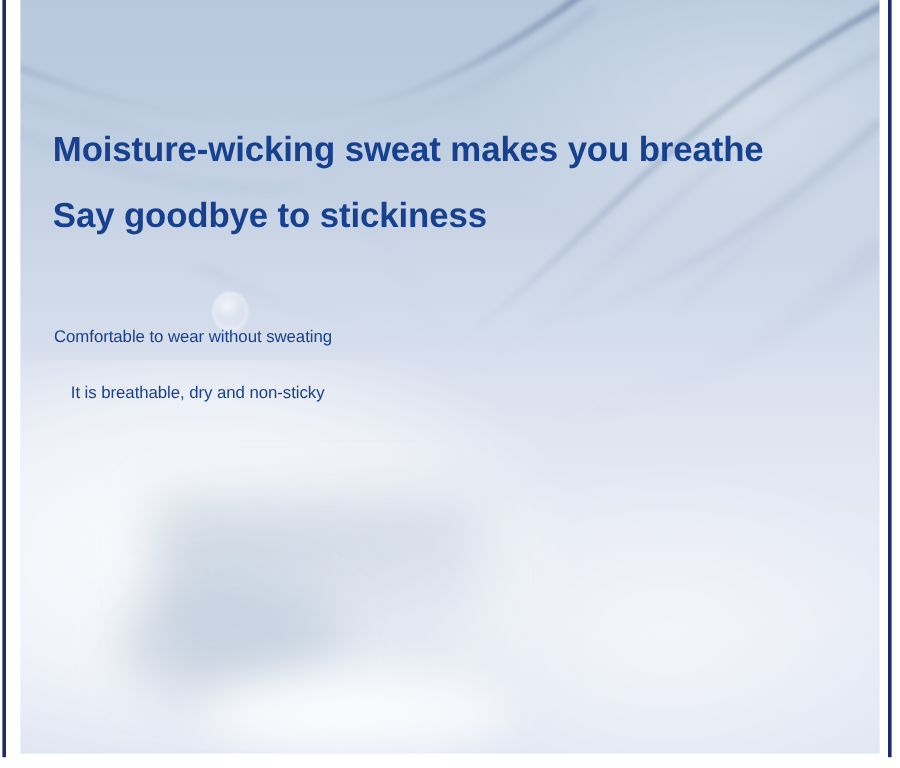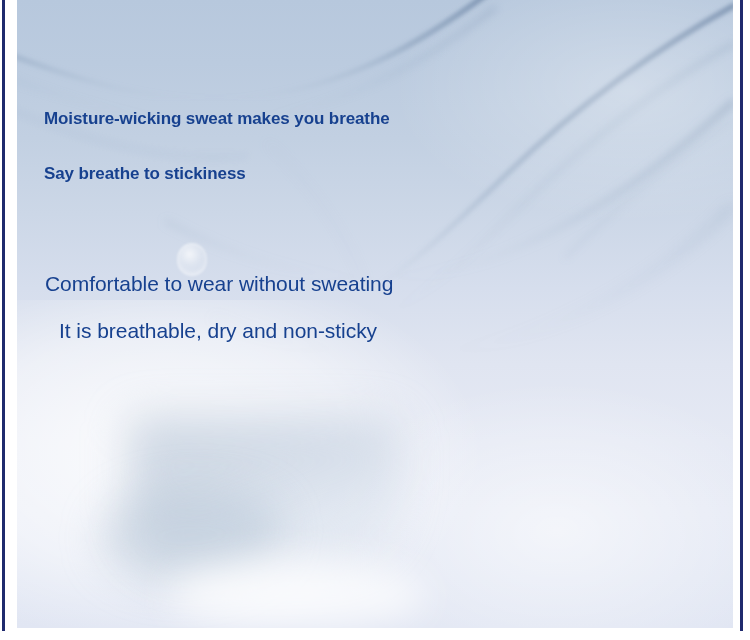--- a/index.html
+++ b/index.html
@@ -147,31 +147,31 @@
 
   
   .copy {
     position: absolute;
     left: 27px;
     top: 0;
     width: 660px;
   }
   .headline {
     color: #17418f;
-    font-size: 17px;
+    font-size: 29px;
     font-weight: 600;
     letter-spacing: -0.1px;
     white-space: nowrap;
   }
   .headline.l1 { position: absolute; left: 0; top: 109px; }
   .headline.l2 { position: absolute; left: 0; top: 164px; }
 
   .subline {
     color: #17418f;
-    font-size: 21px;
+    font-size: 14px;
     font-weight: 400;
     letter-spacing: -0.05px;
     white-space: nowrap;
   }
   .subline.s1 { position: absolute; left: 1px; top: 272px; }
   .subline.s2 { position: absolute; left: 15px; top: 319px; }
 </style>
 </head>
 <body>
 
@@ -226,19 +226,19 @@
     <div class="wash wash-b"></div>
 
     <div class="blob"></div>
     <div class="blob-2"></div>
     <div class="blob-shine"></div>
 
     <div class="droplet"></div>
 
     <div class="copy">
       <div class="headline l1">Moisture-wicking sweat makes you breathe</div>
-      <div class="headline l2">Say breathe to stickiness</div>
+      <div class="headline l2">Say goodbye to stickiness</div>
       <div class="subline s1">Comfortable to wear without sweating</div>
       <div class="subline s2">It is breathable, dry and non-sticky</div>
     </div>
 
   </div>
 </div>
 
 </body></html>

